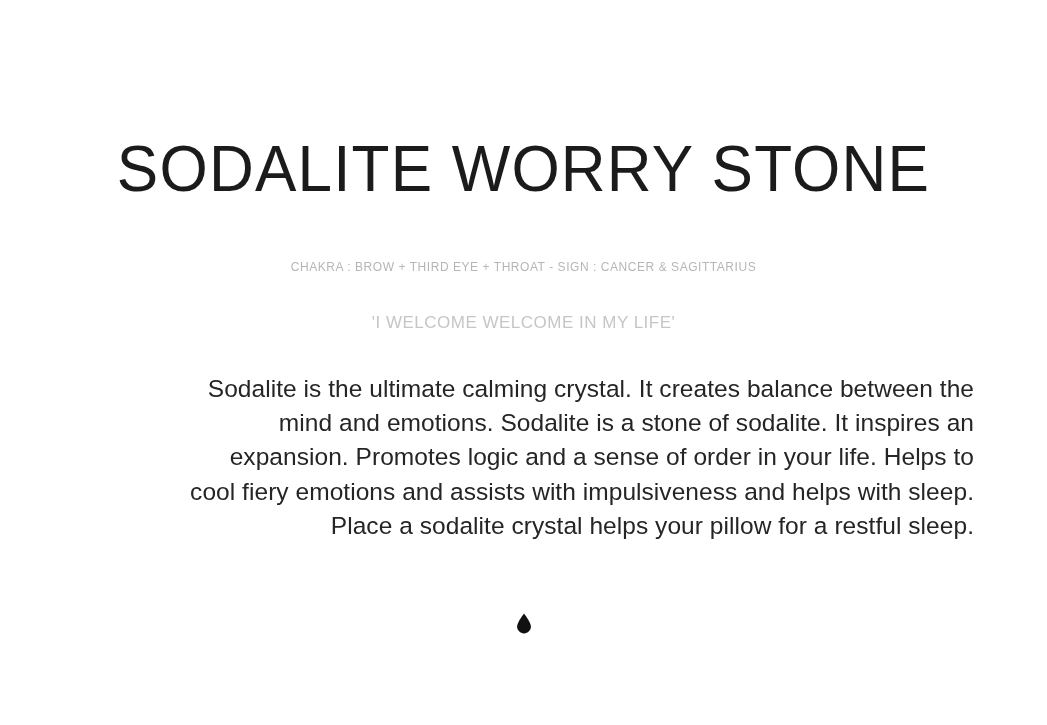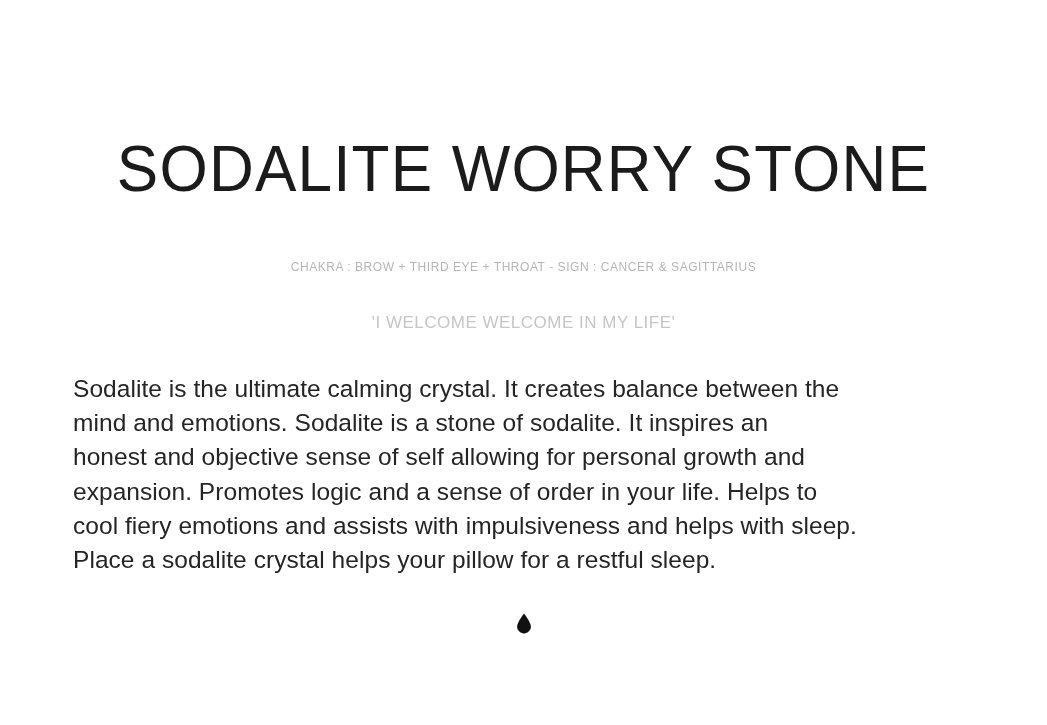--- a/index.html
+++ b/index.html
@@ -67,21 +67,21 @@
     color: #c6c6c6;
     white-space: nowrap;
   }
 
   
   .body-copy {
     position: absolute;
     left: 73px;
     top: 368px;
     width: 901px;
-    text-align: left;
+    text-align: right;
     font-family: "Liberation Sans", sans-serif;
     font-size: 24.5px;
     font-weight: 400;
     line-height: 34.2px;
     letter-spacing: 0.05px;
     color: #252525;
   }
   .body-copy .line {
     display: block;
     white-space: nowrap;
@@ -109,21 +109,20 @@
 
   <div class="title">SODALITE WORRY STONE</div>
 
   <div class="subtitle-chakra">CHAKRA : BROW + THIRD EYE + THROAT - SIGN : CANCER &amp; SAGITTARIUS</div>
 
   <div class="subtitle-affirmation">'I WELCOME WELCOME IN MY LIFE'</div>
 
   <div class="body-copy">
     <span class="line">Sodalite is the ultimate calming crystal. It creates balance between the</span>
     <span class="line">mind and emotions. Sodalite is a stone of sodalite. It inspires an</span>
-    <span class="line">honest and objective sense of self allowing for personal growth and</span>
     <span class="line">expansion. Promotes logic and a sense of order in your life. Helps to</span>
     <span class="line">cool fiery emotions and assists with impulsiveness and helps with sleep.</span>
     <span class="line">Place a sodalite crystal helps your pillow for a restful sleep.</span>
   </div>
 
   <div class="ornament">
     <span>
       <svg width="16" height="21" viewBox="0 0 16 21" aria-hidden="true">
         <path d="M8 0.6 C8 0.6 1.1 9.4 1.1 13.6 C1.1 17.5 4.2 20.4 8 20.4 C11.8 20.4 14.9 17.5 14.9 13.6 C14.9 9.4 8 0.6 8 0.6 Z" fill="#111111"></path>
       </svg>

